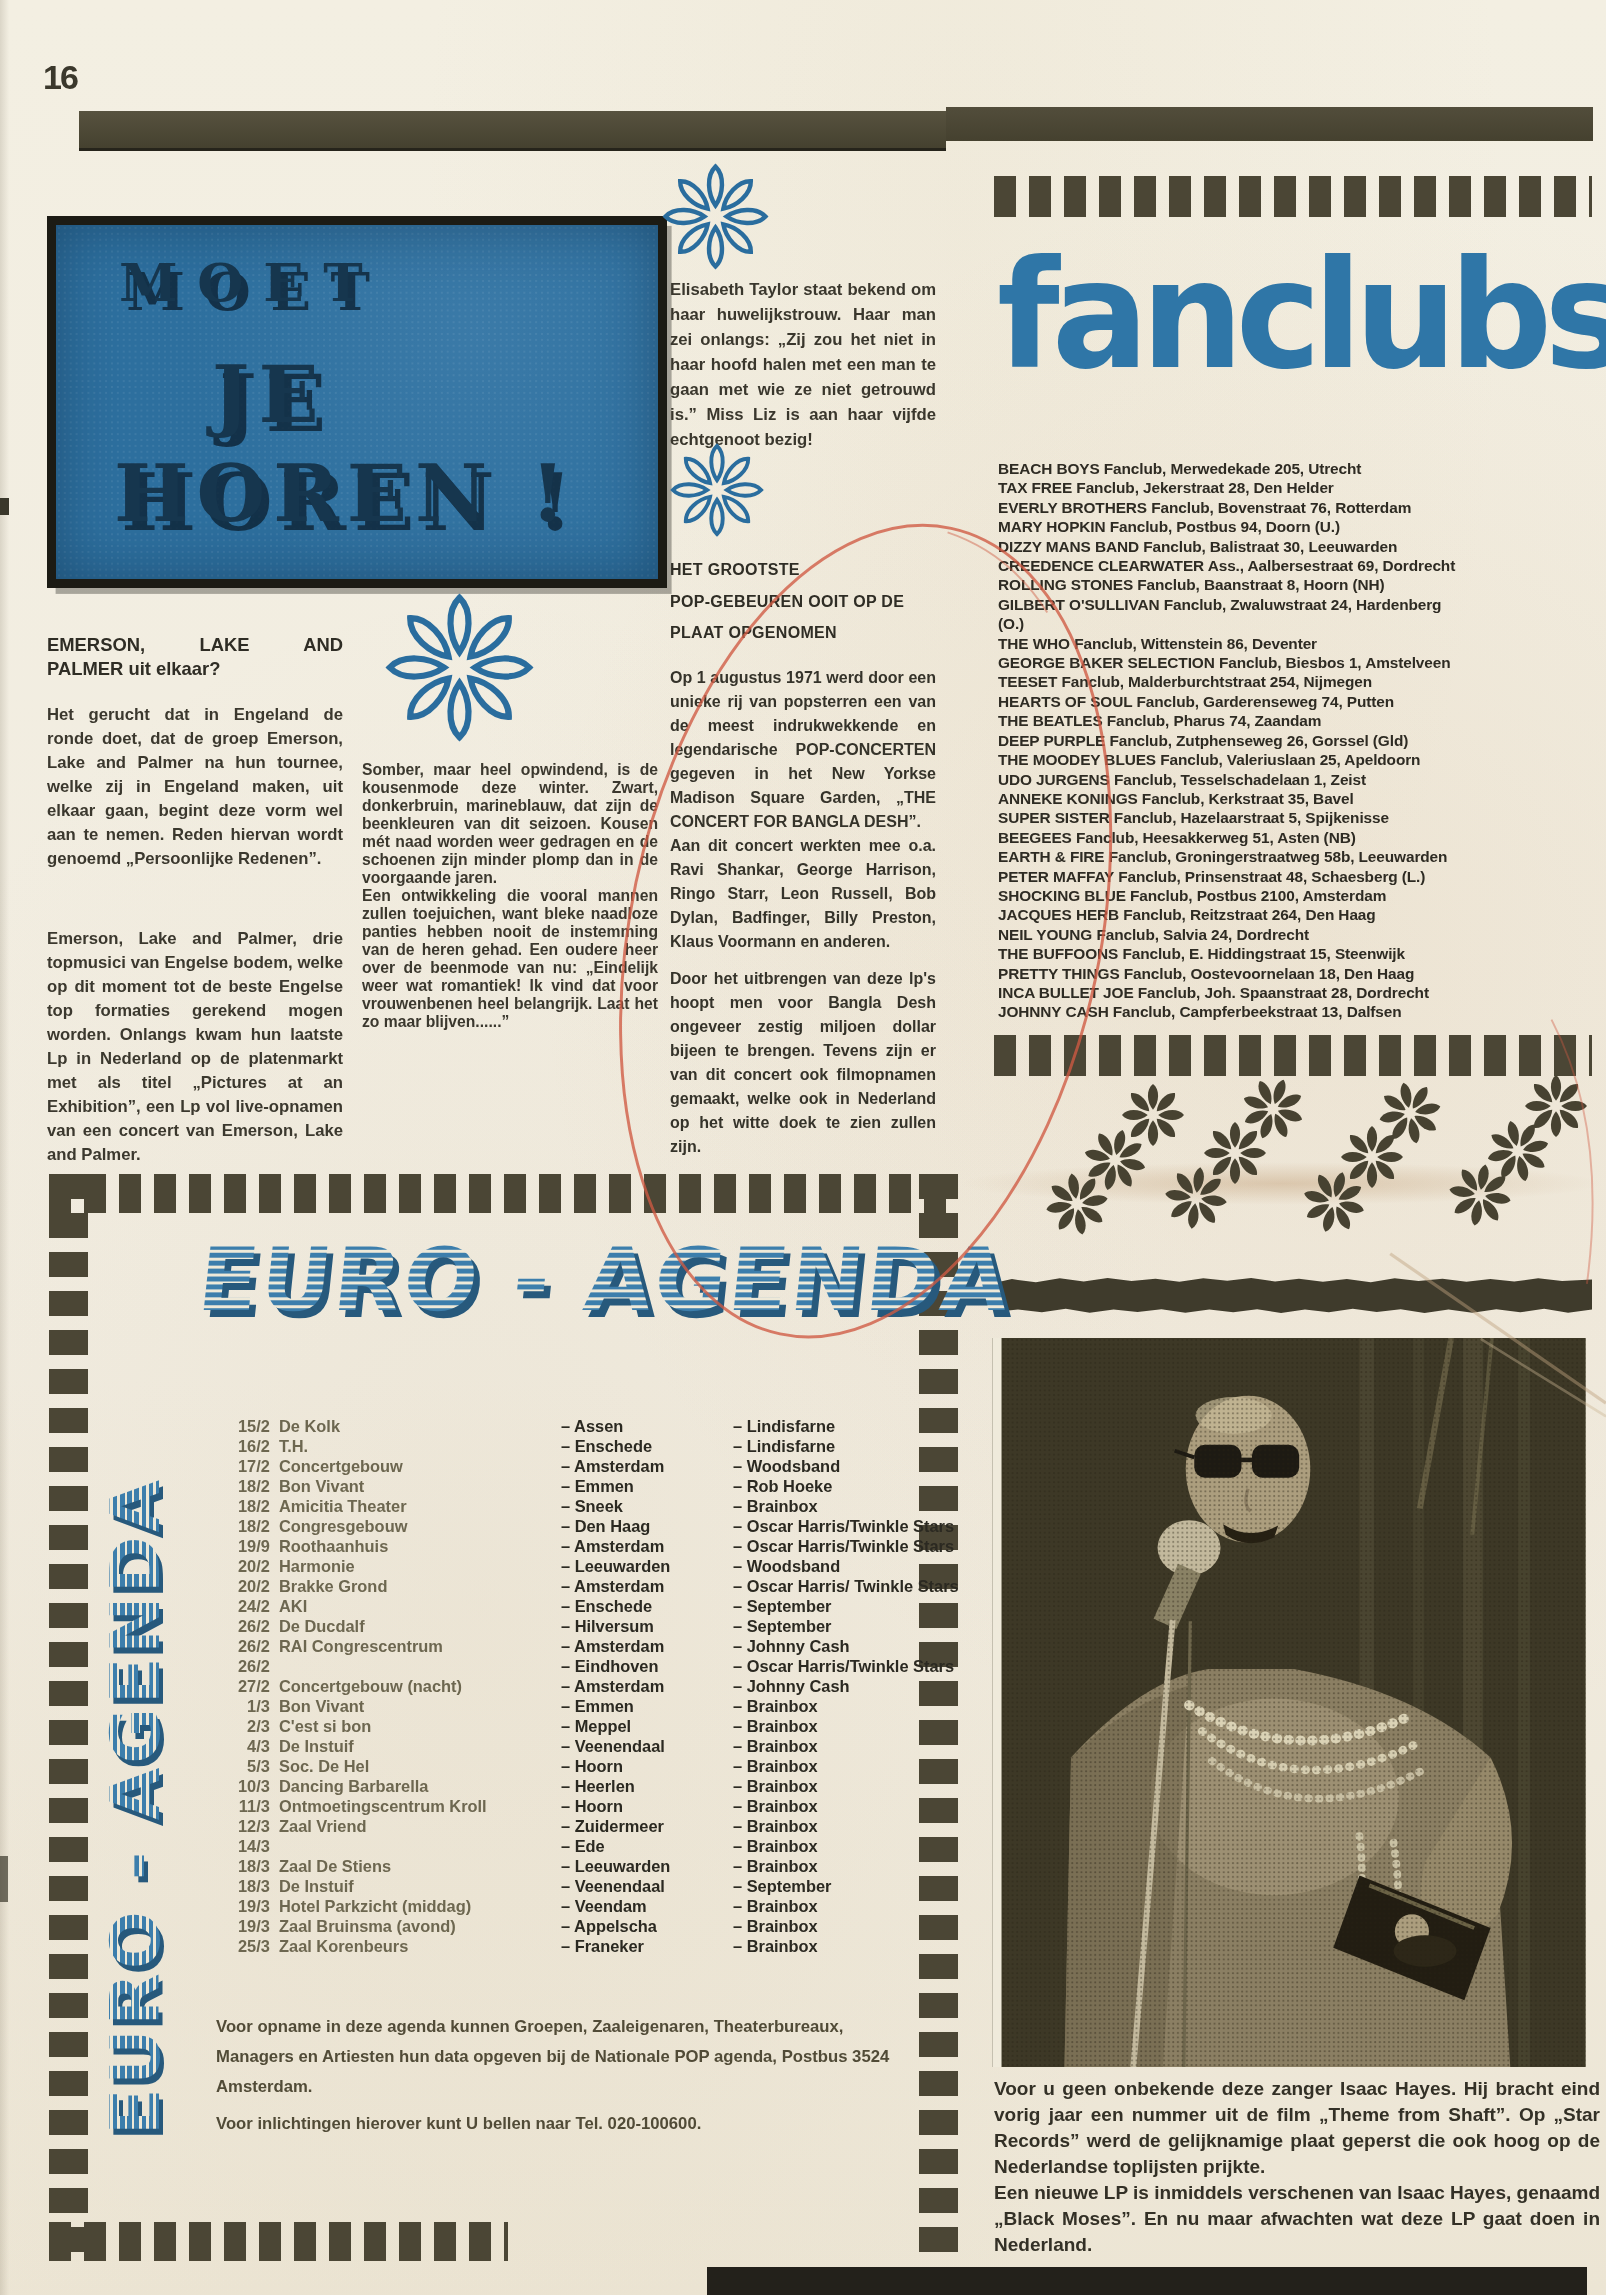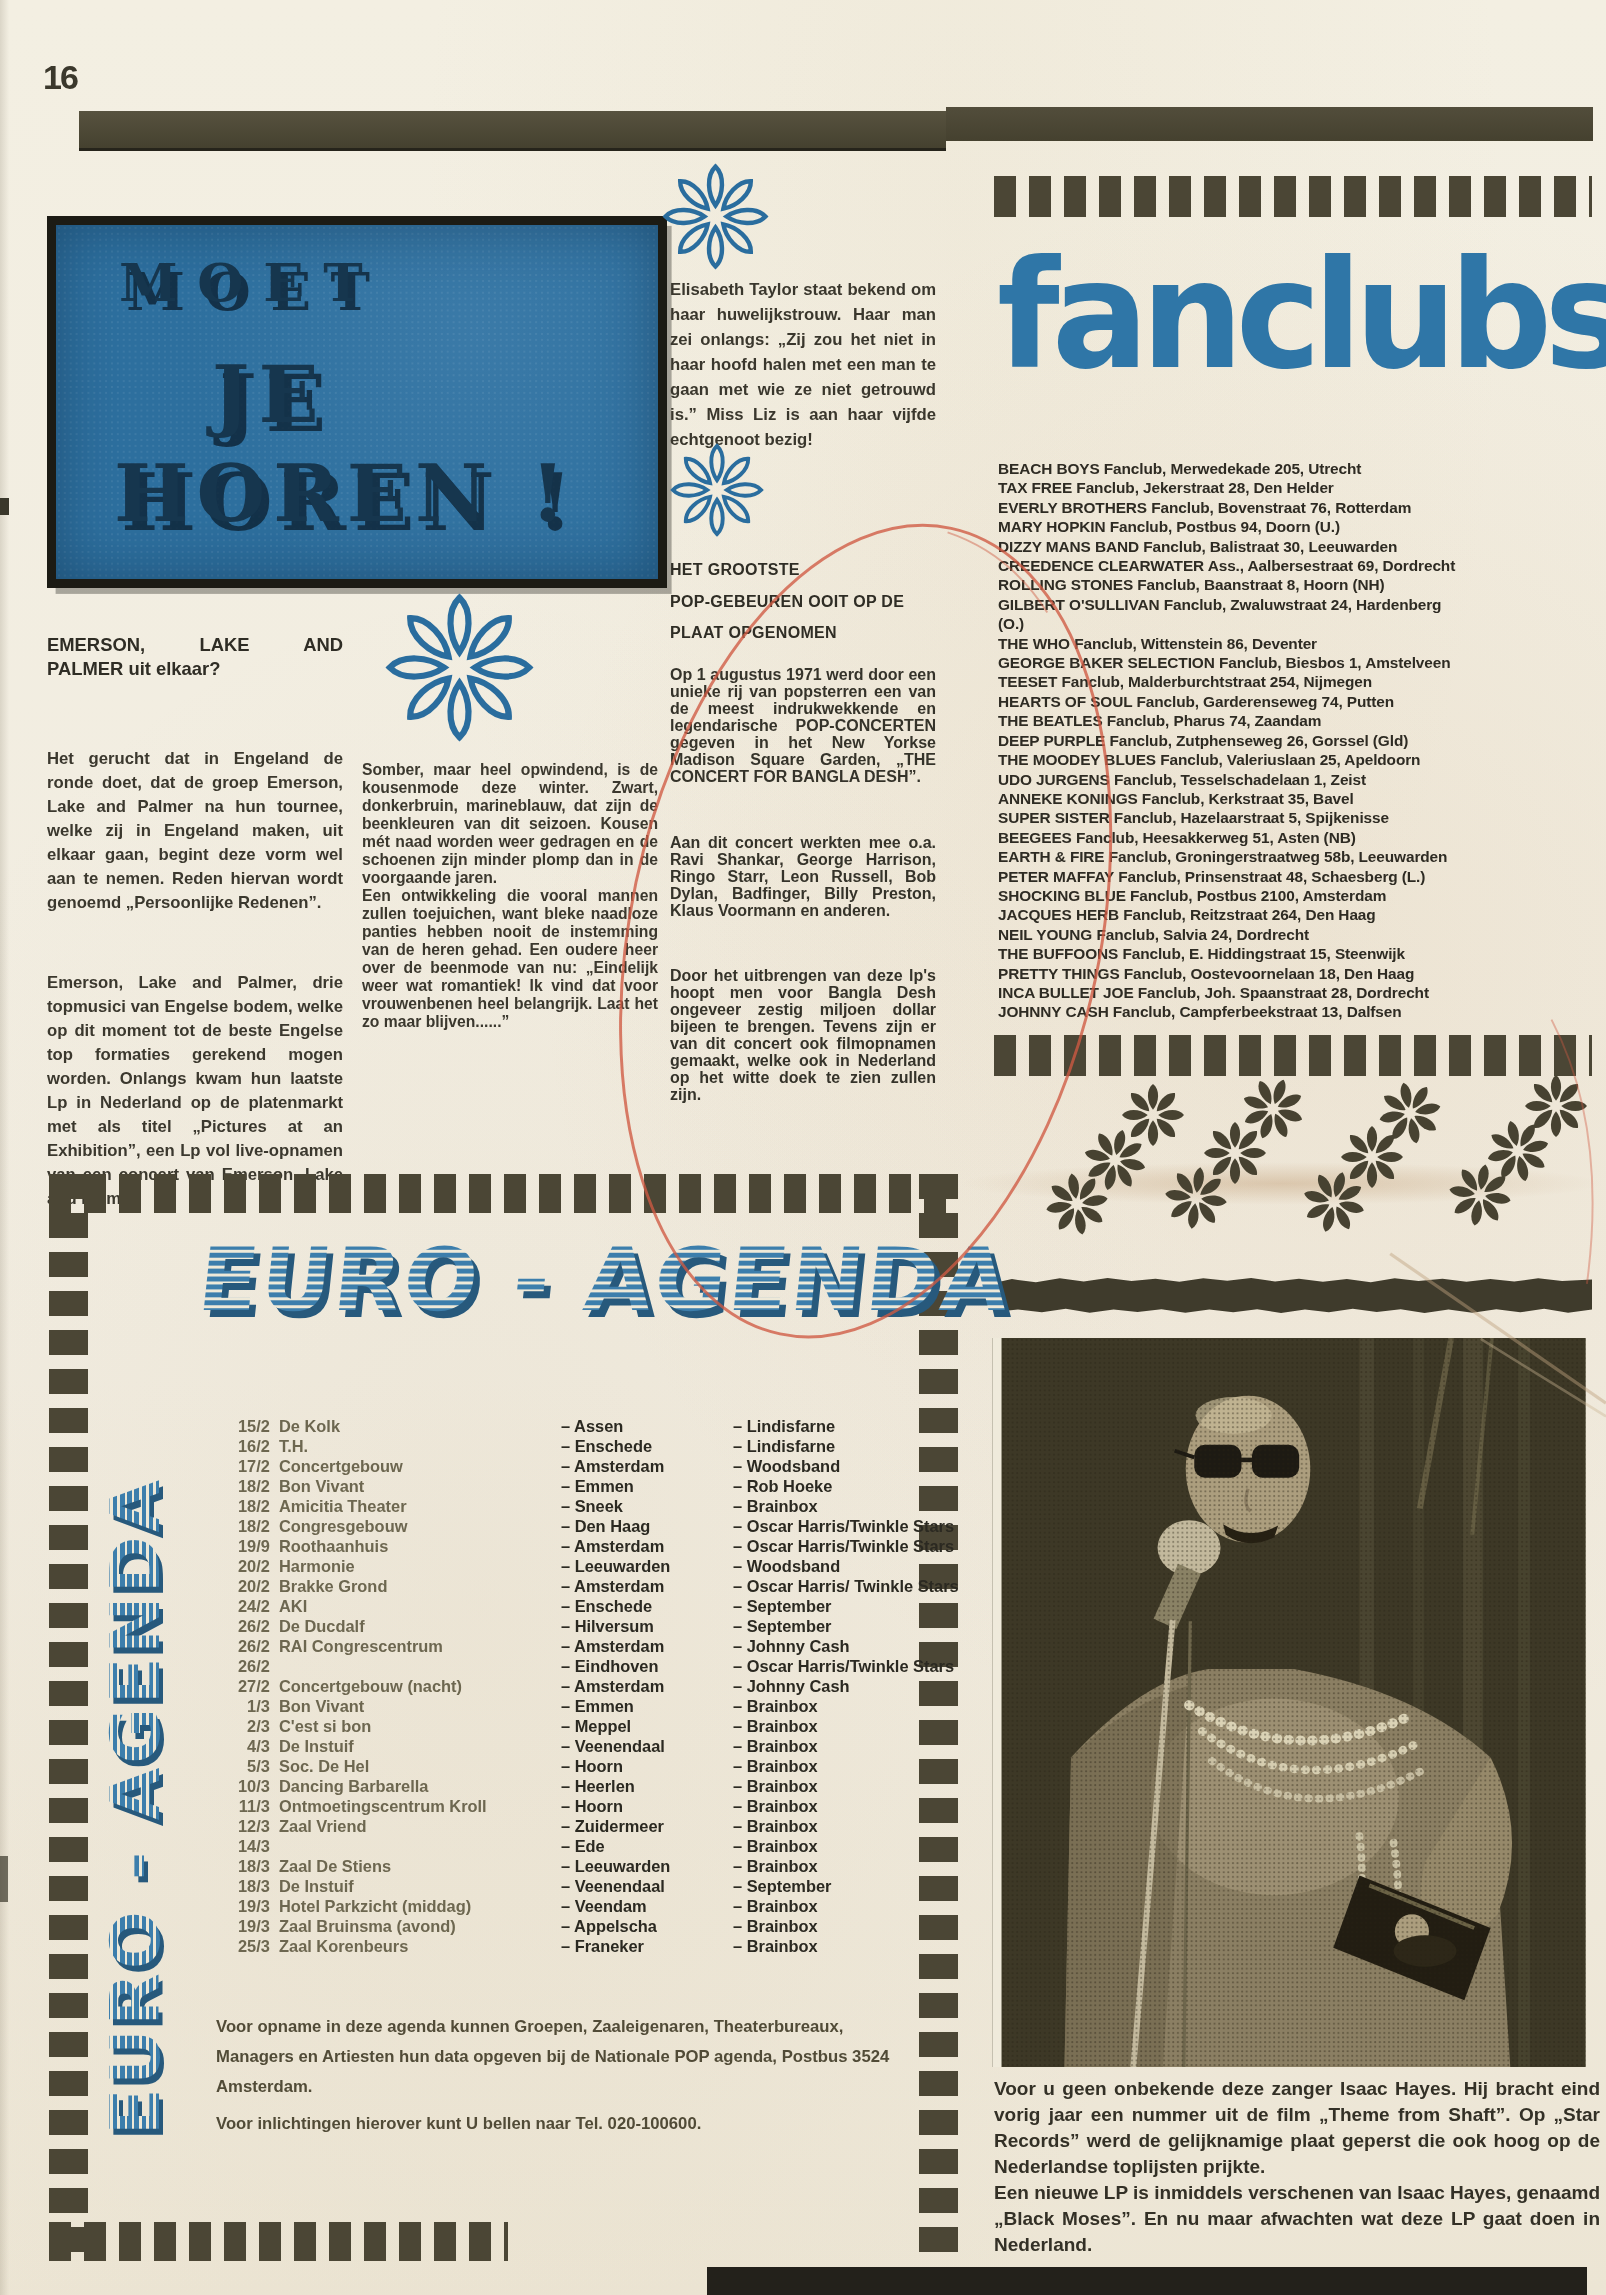--- a/index.html
+++ b/index.html
@@ -45,27 +45,27 @@
   #slab1{left:63px;top:26px;font-size:53px;letter-spacing:19.7px;}
   #slab2{left:156px;top:123px;font-size:79px;letter-spacing:9.2px;}
   #slab3{left:58px;top:222px;font-size:79px;letter-spacing:7.9px;}
   
   .colL{left:47px;width:296px;}
   .colM{left:362px;width:296px;}
   .colB{left:670px;width:266px;}
   .headline{font-weight:bold;color:#2f2d25;}
   #elp-t1{top:634px;font-size:18.4px;text-align:justify;text-align-last:justify;}
   #elp-t2{top:658px;font-size:18.4px;}
-  .body{font-size:16.7px;line-height:24px;font-weight:bold;text-align:justify;color:#3b382e;margin-top:44px;}
+  .body{font-size:16.7px;line-height:24px;font-weight:bold;text-align:justify;color:#3b382e;}
   #elp-p1{top:703px;}
   #elp-p2{top:927px;}
   #fashion{top:761px;font-size:15.7px;line-height:18px;font-weight:600;text-align:justify;white-space:pre-line;color:#3b382e;}
   #taylor{top:277px;font-size:16.7px;line-height:25px;font-weight:600;text-align:justify;color:#3a372d;}
   #bangla-title{top:554px;font-size:16px;line-height:31.5px;font-weight:bold;letter-spacing:0.3px;white-space:pre-line;color:#2f2d25;}
-  .bangla-p{font-size:16px;line-height:17px;font-weight:bold;text-align:justify;color:#35332a;}
+  .bangla-p{font-size:16px;line-height:24px;font-weight:bold;text-align:justify;color:#35332a;}
   #bangla1{top:666px;}
   #bangla2{top:834px;}
   #bangla3{top:967px;}
   
   .flower{position:absolute;}
   .flower.blue{color:#2a6d9e;}
   .flower.dark{color:#474231;}
   
   #fc-logo{left:997px;top:231px;width:598px;font-family:"DejaVu Sans",sans-serif;font-weight:bold;
     font-size:144px;letter-spacing:-7.9px;color:#2f76a7;text-align:center;transform:scaleY(1.04);}

